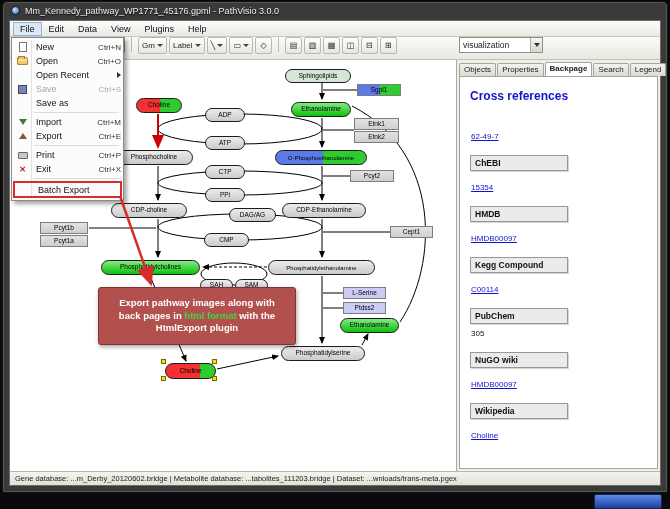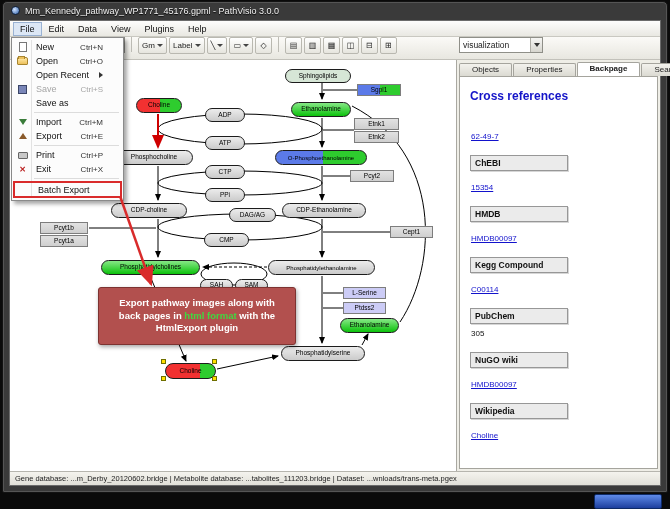--- a/index.html
+++ b/index.html
@@ -64,40 +64,40 @@
   
   .callout { position:absolute; left:88px; top:227px; width:198px; height:58px; z-index:20;
              background:#b2504e; border:1px solid #7d3331; border-radius:3px; color:#fff;
              font-weight:bold; font-size:9.5px; text-align:center; display:flex; align-items:center;
              justify-content:center; padding:3px 9px; box-shadow:1px 2px 4px rgba(0,0,0,.35); line-height:1.35; }
   .callout .hl { color:#41d841; }
 
   
   .rpanel { flex:1 1 auto; display:flex; flex-direction:column; background:#efeee7; min-width:0; }
   .tabs { display:flex; align-items:flex-end; height:16px; gap:1px; padding:2px 2px 0; flex:0 0 auto; }
-  .tab { font-size:8px; padding:1px 12px 2px; background:linear-gradient(#f3f2ed,#dbdad2);
+  .tab { font-size:8px; padding:1px 4px 2px; background:linear-gradient(#f3f2ed,#dbdad2);
          border:1px solid #a5a49d; border-bottom:none; border-radius:2px 2px 0 0; color:#222; }
   .tab.active { background:#fff; font-weight:bold; padding-bottom:3px; }
   .panel-body { flex:1 1 auto; background:#fff; border:1px solid #a5a49d; margin:0 2px 2px; padding:8px 10px 4px; overflow:hidden; }
   .xref-heading { color:#1414c8; font-weight:bold; font-size:12px; margin:4px 0 22px; }
   .xref-title { width:98px; background:#ebebeb; border:1px solid #979797; font-weight:bold;
                 font-size:8.5px; color:#111; padding:2px 4px; margin-bottom:5px; box-shadow:1px 1px 0 #d6d6d6; }
   .xref-link  { display:inline-block; color:#1212cc; text-decoration:underline; font-size:8px; margin:0 0 14px 1px; }
   .xref-plain { font-size:8px; color:#111; margin:0 0 14px 1px; }
 
   
   .statusbar { height:14px; flex:0 0 auto; background:linear-gradient(#f4f3ee,#e1e0d8);
                border-top:1px solid #b6b5ae; display:flex; align-items:center; padding:0 5px;
                font-size:7.5px; color:#222; white-space:nowrap; overflow:hidden; }
 
   
   .file-menu { position:absolute; left:1px; top:16px; width:113px; z-index:50; background:#fcfcfc;
                border:1px solid #8a8a8a; box-shadow:3px 3px 4px rgba(0,0,0,.35); padding:2px 1px; font-size:9px; }
   .file-menu::before { content:""; position:absolute; left:19px; top:2px; bottom:2px; width:1px; background:#e2e2e2; }
-  .fm-item { display:flex; align-items:center; height:14px; padding-right:19px; position:relative; }
+  .fm-item { display:flex; align-items:center; height:14px; padding-right:1px; position:relative; }
   .fm-ic { width:19px; flex:0 0 auto; display:flex; align-items:center; justify-content:center; }
   .fm-label { margin-left:4px; flex:1; color:#111; }
   .fm-short { font-size:8px; color:#333; }
   .fm-item.disabled .fm-label, .fm-item.disabled .fm-short { color:#a6a6a6; }
   .fm-sep { height:1px; background:#dcdcdc; margin:2px 3px 2px 21px; }
   .fm-item.batch { border:2px solid #d92b2b; height:17px; padding-right:10px; }
   .fm-sub { width:0; height:0; border-top:3px solid transparent; border-bottom:3px solid transparent; border-left:4px solid #333; }
   .mi-page { width:8px; height:10px; background:#fff; border:1px solid #777; }
   .mi-folder { width:11px; height:8px; background:linear-gradient(#ffe9a8,#edc15c); border:1px solid #a8852f; border-radius:1px 2px 1px 1px; position:relative; }
   .mi-folder::before { content:""; position:absolute; left:0; top:-2px; width:5px; height:2px; background:#edc15c; border:1px solid #a8852f; border-bottom:none; }

